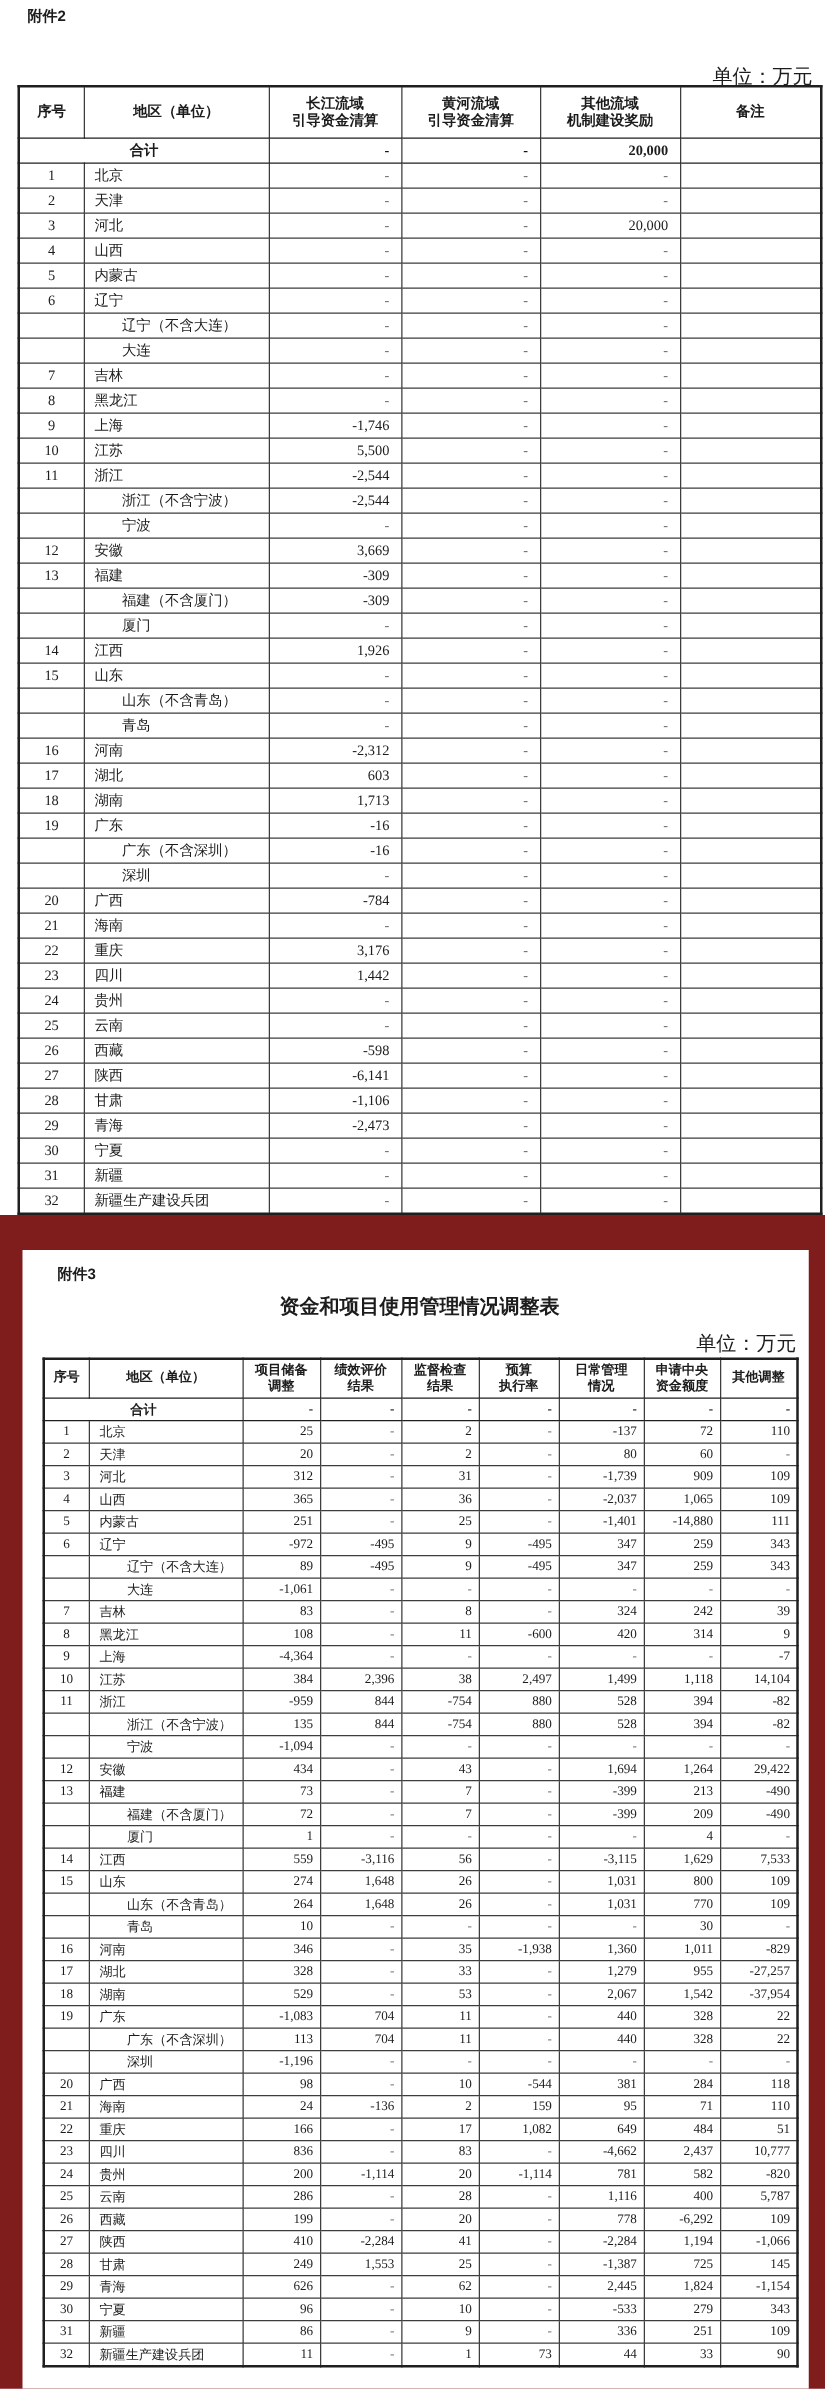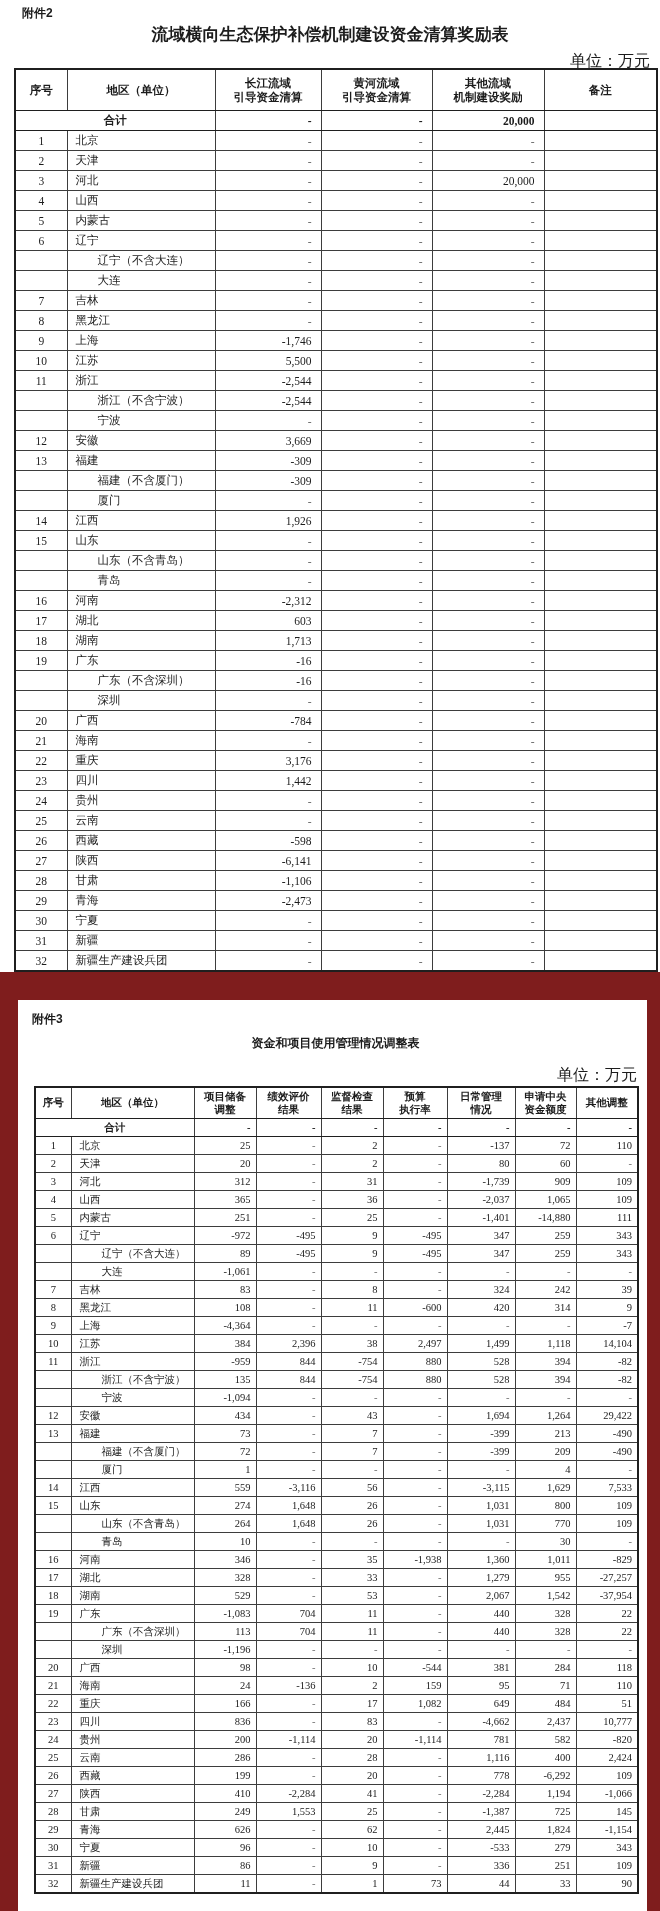--- a/index.html
+++ b/index.html
@@ -5,26 +5,26 @@
   html,body{margin:0;padding:0;}
   .page{position:relative;width:660px;height:1911px;background:#7f1d1d;
         font-family:"Liberation Serif","DejaVu Serif",serif;color:#1c1c1c;overflow:hidden;}
   .card{position:absolute;background:#ffffff;}
   #card1{top:0;left:0;width:660px;height:972px;}
   #card2{top:1000px;left:18px;width:629px;height:911px;}
 
   .att-label{position:absolute;font-family:"Liberation Sans","DejaVu Sans",sans-serif;
              font-weight:bold;font-size:12px;}
   #card1 .att-label{top:5px;left:22px;}
-  #card2 .att-label{top:11px;left:14px;}
+  #card2 .att-label{top:11px;left:28px;}
 
   .tbl-title{position:absolute;text-align:center;font-weight:bold;
              font-family:"Liberation Sans","DejaVu Sans",sans-serif;}
   #title1{top:23px;left:0;width:660px;font-size:17px;}
-  #title2{top:35px;left:16px;width:603px;font-size:12px;}
+  #title2{top:35px;left:16px;width:603px;font-size:16px;}
 
   .unit{position:absolute;font-size:16px;}
   #unit1{top:51px;right:10px;}
   #unit2{top:65px;left:16px;width:603px;text-align:right;}
 
   table{border-collapse:collapse;table-layout:fixed;position:absolute;background:#fff;
         border:2px solid #1f1f1f;}
   #table1{top:68px;left:14px;width:642px;}
   #table2{top:86px;left:16px;width:603px;}
   th,td{border:1px solid #3d3d3d;overflow:hidden;padding:0;vertical-align:middle;}
@@ -44,21 +44,20 @@
   tr.total td.total-label{text-align:center;padding-left:0;}
   tr.total td.dash{color:#141414;}
 </style>
 </head>
 <body>
 
 <div class="page">
 
   <div class="card" id="card1">
     <div class="att-label">附件2</div>
-    <div class="tbl-title" id="title1">流域横向生态保护补偿机制建设资金清算奖励表</div>
     <div class="unit" id="unit1">单位：万元</div>
     <table id="table1">
       <colgroup>
         <col style="width:52px">
           <col style="width:148px">
           <col style="width:106px">
         <col style="width:111px">
           <col style="width:112px">
           <col style="width:113px">
       </colgroup>
@@ -845,21 +844,21 @@
           </tr>
           <tr>
             <td class="no">25</td>
             <td class="region">云南</td>
             <td class="num">286</td>
             <td class="num dash">-</td>
             <td class="num">28</td>
             <td class="num dash">-</td>
             <td class="num">1,116</td>
             <td class="num">400</td>
-            <td class="num">2,424</td>
+            <td class="num">5,787</td>
           </tr>
           <tr>
             <td class="no">26</td>
             <td class="region">西藏</td>
             <td class="num">199</td>
             <td class="num dash">-</td>
             <td class="num">20</td>
             <td class="num dash">-</td>
             <td class="num">778</td>
             <td class="num">-6,292</td>

